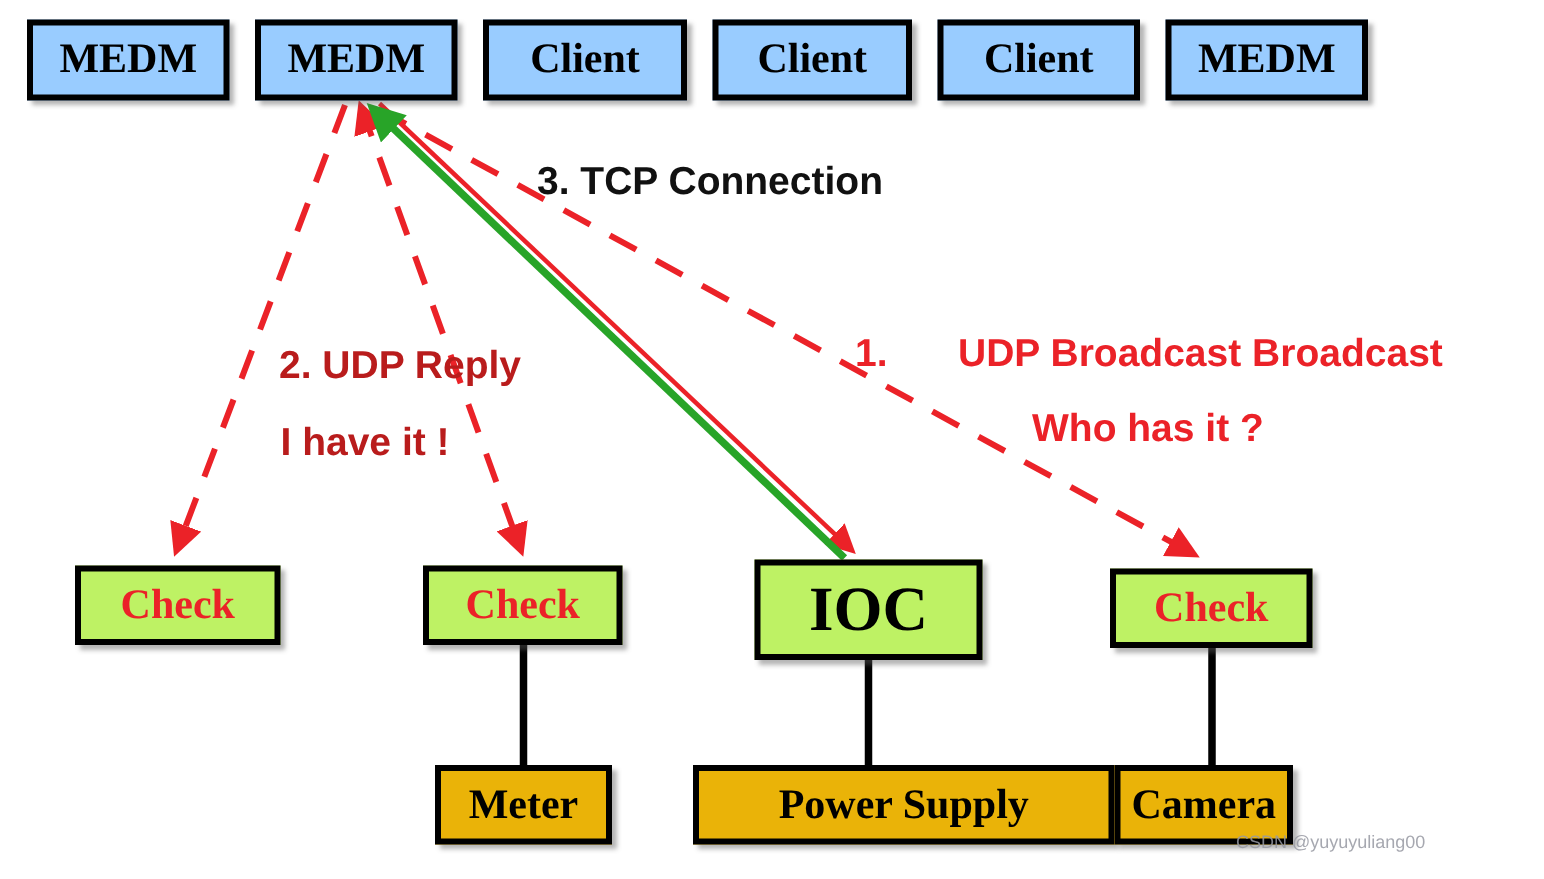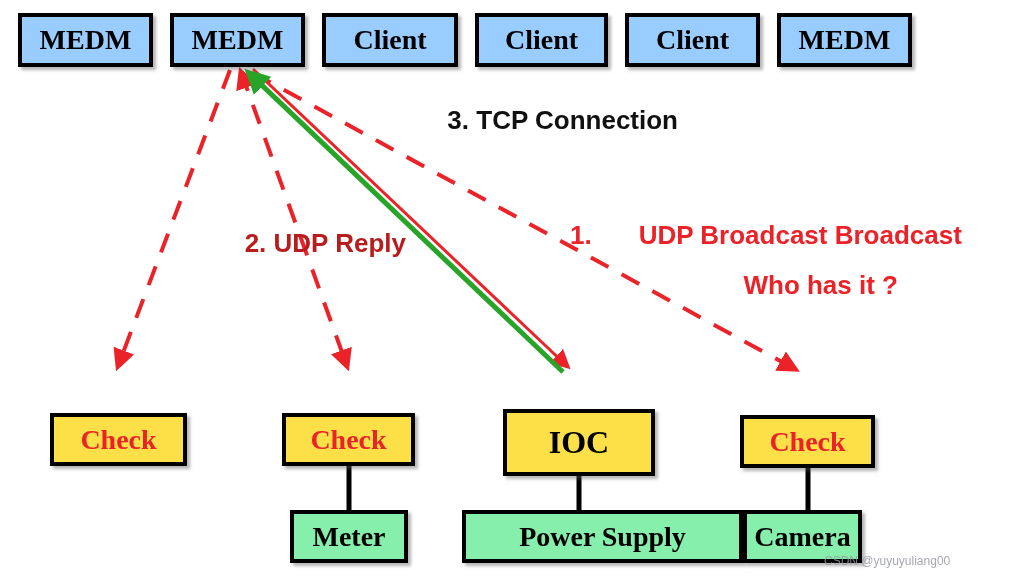--- a/index.html
+++ b/index.html
@@ -21,30 +21,30 @@
     border:4px solid #000000;
     display:flex;align-items:center;justify-content:center;
     font-family:"Liberation Serif", serif;
     font-weight:bold;
     font-size:28px;
     color:#000000;
     z-index:2;
     box-shadow:3px 3px 3px rgba(90,90,90,0.45);
   }
   .node-blue{background:#99CCFF;}
-  .node-green{background:#fde047;margin-top:36px;}
-  .node-purple{background:#86efac;}
+  .node-green{background:#bef264;}
+  .node-purple{background:#eab308;}
   .check-text{color:#EB2228;}
-  .ioc-text{font-size:32px;}
+  .ioc-text{font-size:42px;}
   .annot{
     position:absolute;
     font-weight:bold;
     font-size:26px;
     z-index:3;
-    text-align:right;
+    text-align:left;
     white-space:nowrap;
   }
   .annot-black{color:#111111;}
   .annot-green{color:#b91c1c;}
   .annot-red{color:#EB2228;}
   .broadcast-row{display:flex;flex-direction:row;}
   .broadcast-gap{display:inline-block;width:47px;}
   .watermark{
     position:absolute;left:824px;top:554px;
     font-size:12px;font-weight:normal;
@@ -120,20 +120,21 @@
   <div class="node node-purple" style="left:462px;top:510px;width:281px;height:53px">
     <span>Power Supply</span>
   </div>
   <div class="node node-purple" style="left:743px;top:510px;width:119px;height:53px">
     <span>Camera</span>
   </div>
 
   <div class="annot annot-black" style="left:358px;top:105px;width:320px">3. TCP Connection</div>
 
   <div class="annot annot-green" style="left:186px;top:228px;width:220px">2. UDP Reply</div>
+  <div class="annot annot-green" style="left:187px;top:279px;width:220px">I have it !</div>
 
   <div class="annot annot-red broadcast-row" style="left:570px;top:220px">
     <span>1.</span>
     <span class="broadcast-gap"></span>
     <span>UDP Broadcast Broadcast</span>
   </div>
   <div class="annot annot-red" style="left:688px;top:270px;width:210px">Who has it ?</div>
 
   <div class="watermark">CSDN @yuyuyuliang00</div>
 

